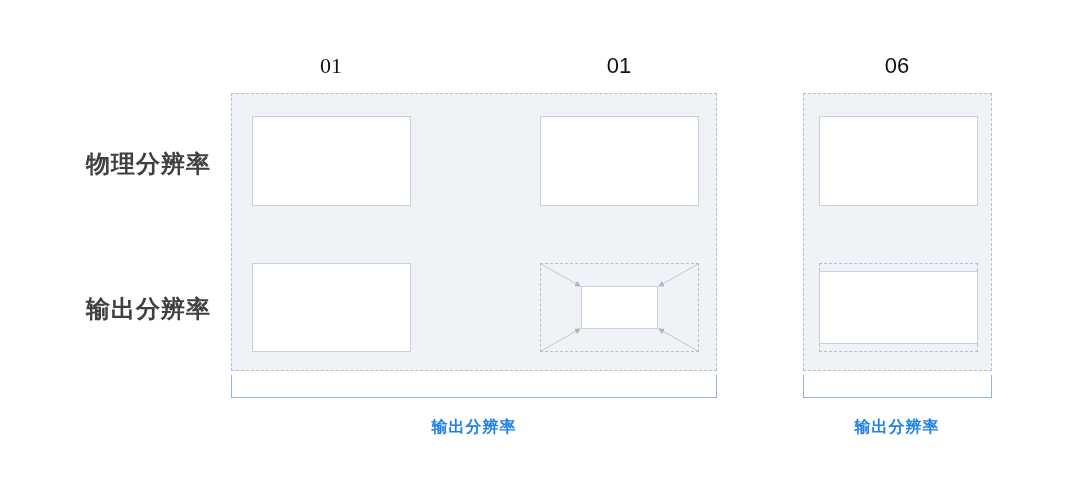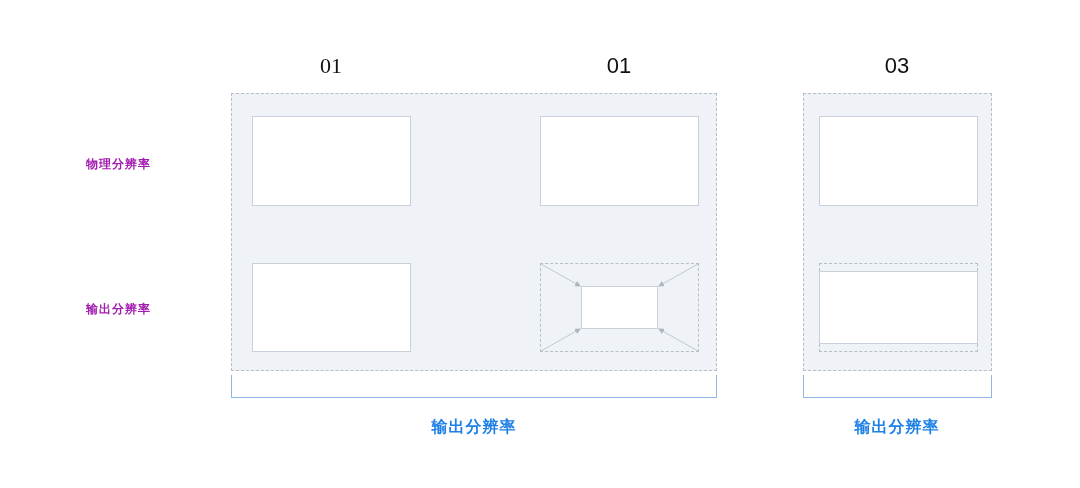--- a/index.html
+++ b/index.html
@@ -1,35 +1,35 @@
 <!DOCTYPE html>
 <html><head>
   <meta charset="utf-8">
   <style>
     html, body { margin: 0; padding: 0; background: #ffffff; }
     body { width: 1080px; height: 488px; position: relative; overflow: hidden;
            font-family: "Liberation Sans", "DejaVu Sans", sans-serif; }
     .col-label { position: absolute; top: 52px; font-size: 22px; font-weight: 500; color: #111;
                  width: 80px; text-align: center; line-height: 28px; }
-    .row-label { position: absolute; left: 86px; font-size: 12px; font-weight: 700; color: #a21caf;
+    .row-label { position: absolute; left: 86px; font-size: 24px; font-weight: 700; color: #404040;
                  line-height: 26px; letter-spacing: 1px; }
     .panel { position: absolute; background: #eff3f7; border: 1px dashed #b9bec6; box-sizing: border-box; }
     .screen { position: absolute; background: #ffffff; border: 1px solid #c9d0da; box-sizing: border-box; }
     .dash-frame { position: absolute; border: 1px dashed #b9bec6; box-sizing: border-box; }
     .bracket { position: absolute; border: 1px solid #8fb5e6; border-top: none; box-sizing: border-box; }
     .caption { position: absolute; top: 416px; font-size: 16px; font-weight: 700; color: #1f80e6;
                text-align: center; line-height: 22px; letter-spacing: 1px; }
     svg.arrows { position: absolute; left: 0; top: 0; }
   </style>
 </head>
 <body>
 
 <div class="col-label" style="left:291px;font-family:Liberation Serif, serif;">01</div>
 <div class="col-label" style="left:579px;">01</div>
-<div class="col-label" style="left:857px;">03</div>
+<div class="col-label" style="left:857px;">06</div>
 
 <div class="row-label" style="top:151px;">物理分辨率</div>
 <div class="row-label" style="top:296px;">输出分辨率</div>
 
 <div class="panel" style="left:231px; top:93px; width:486px; height:278px;"></div>
 
 <div class="panel" style="left:803px; top:93px; width:189px; height:278px;"></div>
 
 <div class="screen" style="left:252px; top:116px; width:159px; height:90px;"></div>
 <div class="screen" style="left:252px; top:263px; width:159px; height:89px;"></div>

